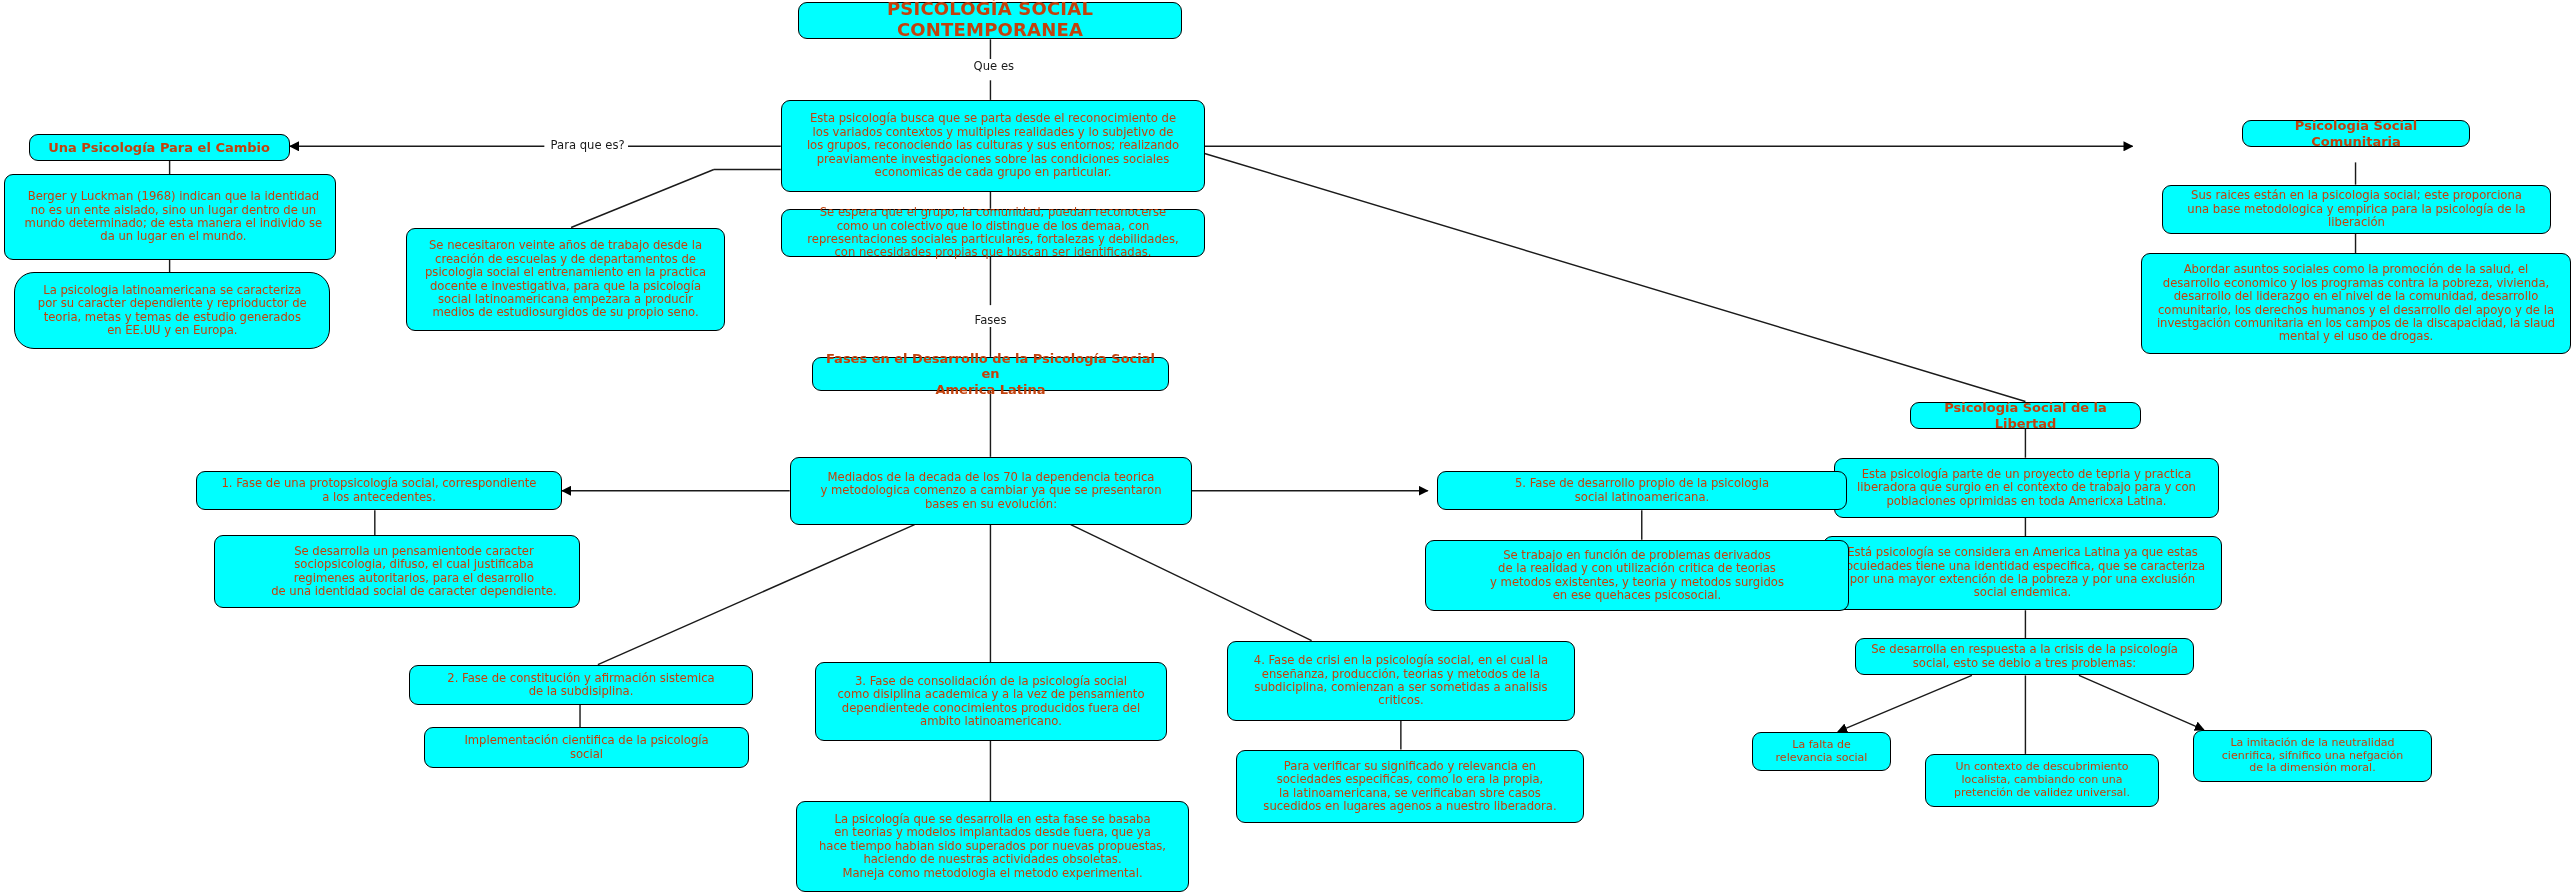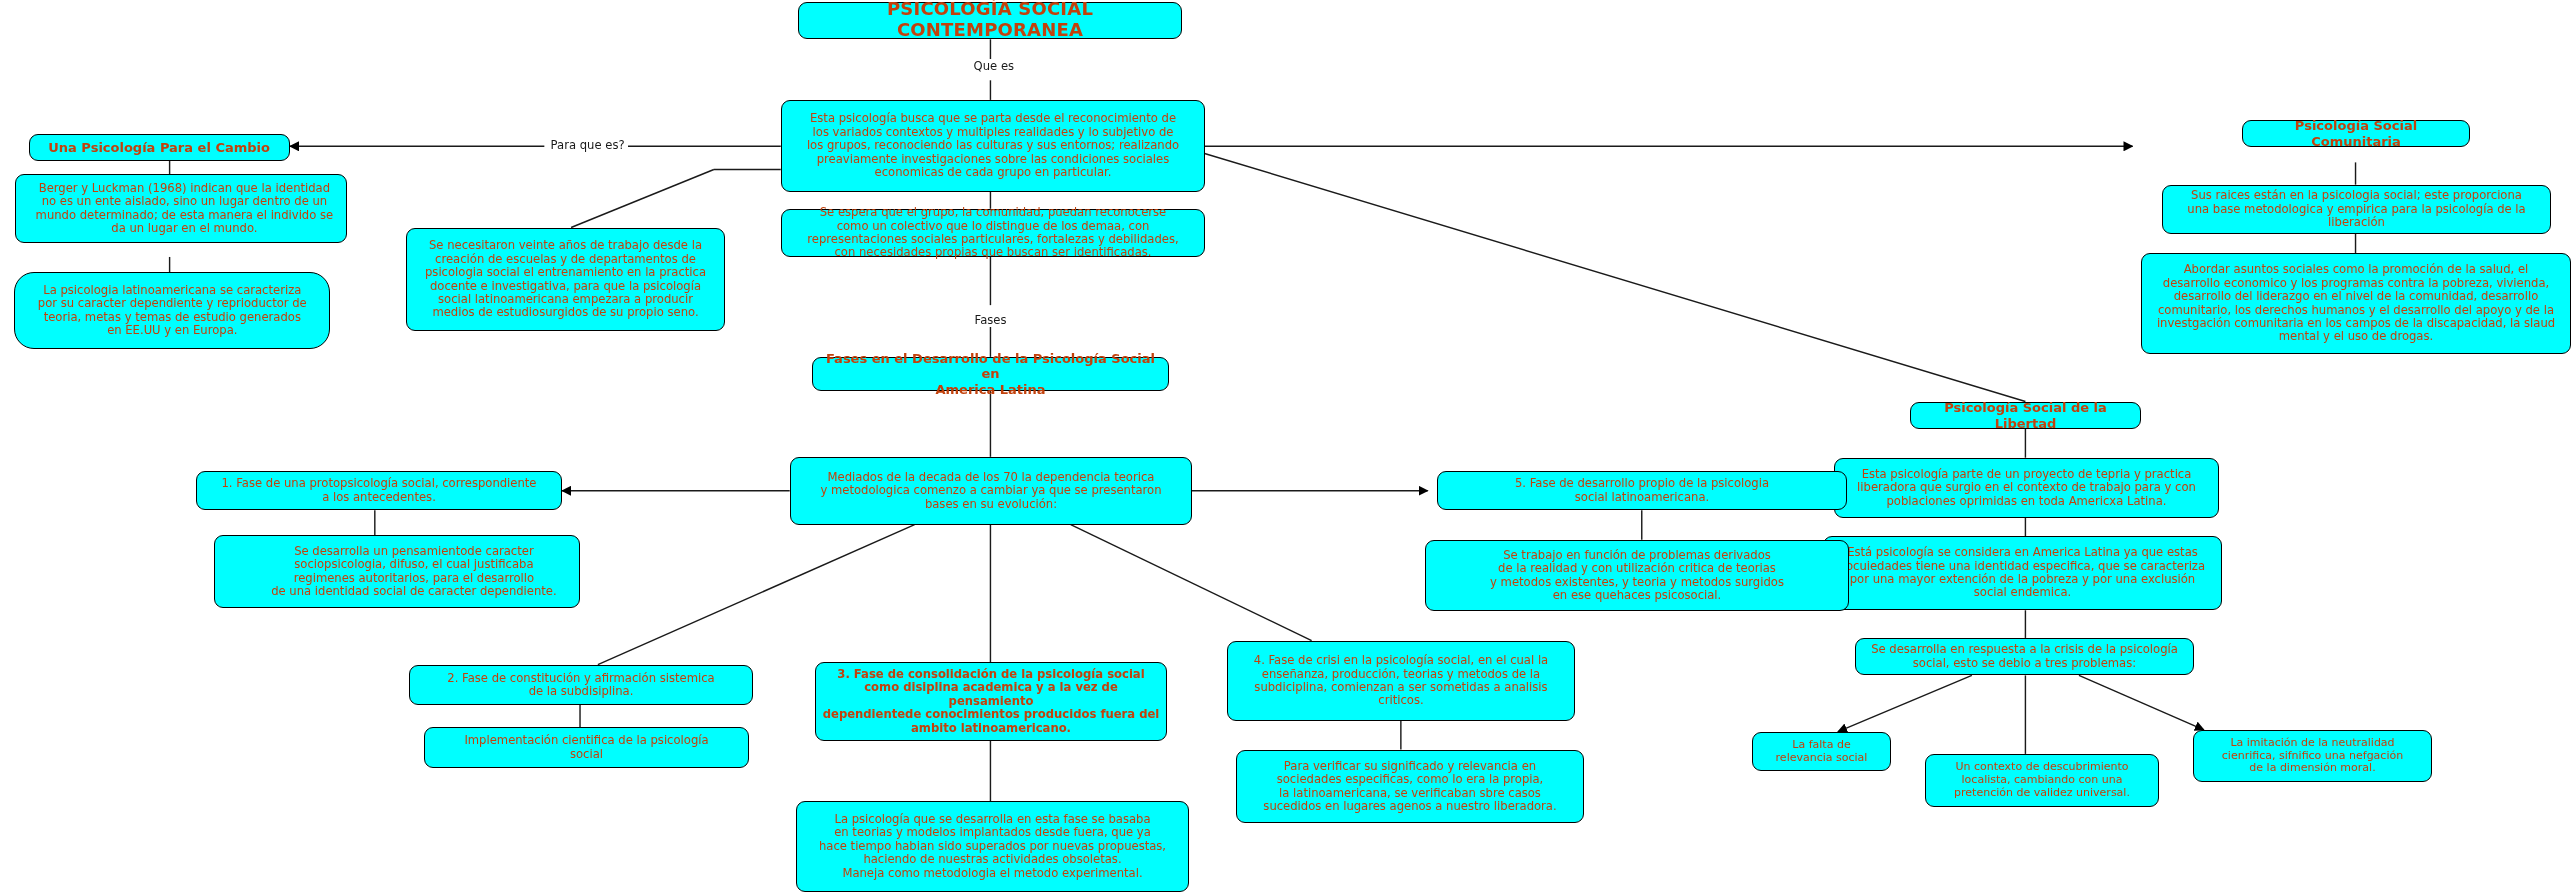--- a/index.html
+++ b/index.html
@@ -148,21 +148,21 @@
 los variados contextos y multiples realidades y lo subjetivo de
 los grupos, reconociendo las culturas y sus entornos; realizando
 preaviamente investigaciones sobre las condiciones sociales
 economicas de cada grupo en particular.</div>
   <div class="node body" style="left:781px; top:209px; width:424px; height:48px;">Se espera que el grupo, la comunidad, puedan reconocerse
 como un colectivo que lo distingue de los demaa, con
 representaciones sociales particulares, fortalezas y debilidades,
 con necesidades propias que buscan ser identificadas.</div>
 
   <div class="node heading" style="left:28.6px; top:134px; width:261px; height:27px;">Una Psicología Para el Cambio</div>
-  <div class="node body" style="left:15px; top:174px; width:332px; height:69px;padding-left:13px;">Berger y Luckman (1968) indican que la identidad
+  <div class="node body" style="left:4px; top:174px; width:332px; height:86px;padding-left:13px;">Berger y Luckman (1968) indican que la identidad
 no es un ente aislado, sino un lugar dentro de un
 mundo determinado; de esta manera el individo se
 da un lugar en el mundo.</div>
   <div class="node body" style="left:14.3px; top:272px; width:316px; height:77px;border-radius:20px;">La psicologia latinoamericana se caracteriza
 por su caracter dependiente y reprioductor de
 teoria, metas y temas de estudio generados
 en EE.UU y en Europa.</div>
   <div class="node body" style="left:406px; top:228px; width:319px; height:103px;">Se necesitaron veinte años de trabajo desde la
 creación de escuelas y de departamentos de
 psicologia social el entrenamiento en la practica
@@ -212,21 +212,21 @@
   <div class="node body" style="left:214px; top:535px; width:366px; height:73px;padding-left:40px;">Se desarrolla un pensamientode caracter
 sociopsicologia, difuso, el cual justificaba
 regimenes autoritarios, para el desarrollo
 de una identidad social de caracter dependiente.</div>
 
   <div class="node body" style="left:409px; top:665px; width:344px; height:40px;">2. Fase de constitución y afirmación sistemica
 de la subdisiplina.</div>
   <div class="node body" style="left:424px; top:727px; width:325px; height:41px;">Implementación cientifica de la psicología
 social</div>
 
-  <div class="node body" style="left:815px; top:662px; width:352px; height:79px;font-weight:bold;">3. Fase de consolidación de la psicología social
+  <div class="node body" style="left:815px; top:662px; width:352px; height:79px;">3. Fase de consolidación de la psicología social
 como disiplina academica y a la vez de pensamiento
 dependientede conocimientos producidos fuera del
 ambito latinoamericano.</div>
   <div class="node body" style="left:796px; top:801px; width:393px; height:91px;">La psicología que se desarrolla en esta fase se basaba
 en teorias y modelos implantados desde fuera, que ya
 hace tiempo habian sido superados por nuevas propuestas,
 haciendo de nuestras actividades obsoletas.
 Maneja como metodologia el metodo experimental.</div>
 
   <div class="node body" style="left:1227px; top:641px; width:348px; height:80px;">4. Fase de crisi en la psicología social, en el cual la

